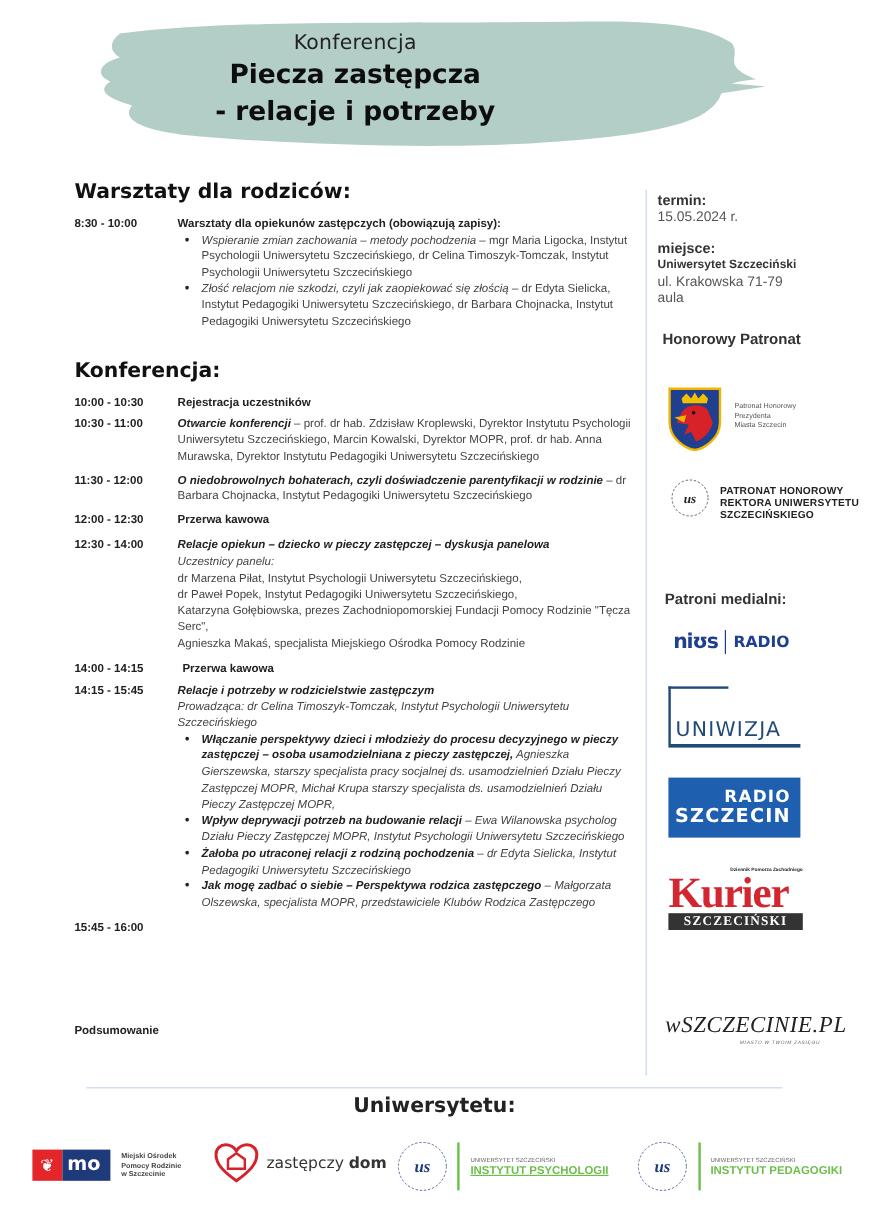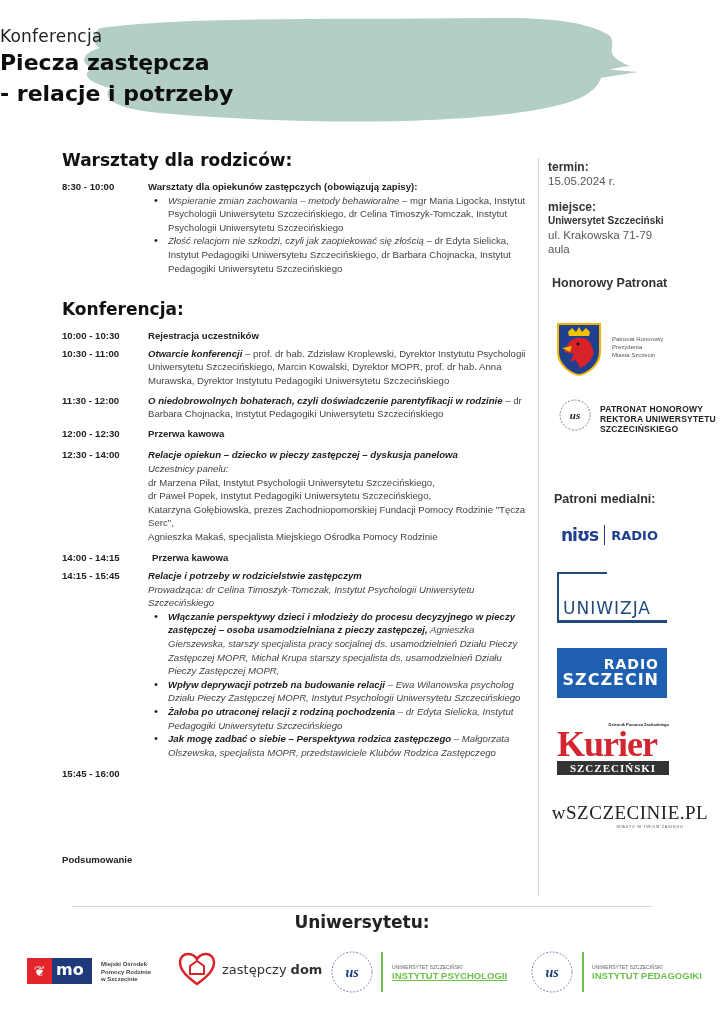--- a/index.html
+++ b/index.html
@@ -2,21 +2,21 @@
 <html><head>
 <meta charset="utf-8">
 <style>
   * { box-sizing: border-box; margin: 0; padding: 0; }
   html, body { width: 724px; height: 1024px; background: #ffffff; overflow: hidden; }
   body { position: relative; font-family: "Liberation Sans", sans-serif; color: #333; }
 
   
   .brush { position: absolute; left: 70px; top: 8px; width: 570px; height: 120px; }
   .brush svg { width: 100%; height: 100%; }
-  .header-text { position: absolute; left: 0; top: 26px; width: 592px; text-align: left; }
+  .header-text { position: absolute; left: 0; top: 26px; width: 592px; text-align: center; }
   .header-kicker { font-size: 17px; color: #222; font-family: "DejaVu Sans", sans-serif; font-weight: normal; letter-spacing: 0.2px; }
   .header-title { font-family: "DejaVu Sans", sans-serif; font-weight: bold; font-size: 22px; color: #0d0d0d; line-height: 28px; margin-top: 3px; }
 
   
   .left { position: absolute; left: 62px; top: 150px; width: 470px; }
   .section-title { font-family: "DejaVu Sans", sans-serif; font-weight: bold; font-size: 17px; color: #111; }
   .row { display: flex; font-size: 9.6px; line-height: 13.6px; color: #444; }
   .time { width: 86px; flex: 0 0 86px; font-weight: bold; color: #222; }
   .content { flex: 1; }
   .b { font-weight: bold; color: #222; }
@@ -59,21 +59,21 @@
   <div class="header-title">- relacje i potrzeby</div>
 </div>
 
 <div class="left">
   <div class="section-title">Warsztaty dla rodziców:</div>
   <div class="row" style="margin-top:10px;">
     <div class="time" style="padding-left:0;">8:30 - 10:00</div>
     <div class="content">
       <div class="b">Warsztaty dla opiekunów zastępczych (obowiązują zapisy):</div>
       <ul class="bullets">
-        <li><span class="i">Wspieranie zmian zachowania – metody behawioralne</span><span> – mgr Maria Ligocka, Instytut Psychologii Uniwersytetu Szczecińskiego, dr Celina Timoszyk-Tomczak, Instytut Psychologii Uniwersytetu Szczecińskiego</span></li>
+        <li><span class="i">Wspieranie zmian zachowania – metody pochodzenia</span><span> – mgr Maria Ligocka, Instytut Psychologii Uniwersytetu Szczecińskiego, dr Celina Timoszyk-Tomczak, Instytut Psychologii Uniwersytetu Szczecińskiego</span></li>
         <li><span class="i">Złość relacjom nie szkodzi, czyli jak zaopiekować się złością</span><span> – dr Edyta Sielicka, Instytut Pedagogiki Uniwersytetu Szczecińskiego, dr Barbara Chojnacka, Instytut Pedagogiki Uniwersytetu Szczecińskiego</span></li>
       </ul>
     </div>
   </div>
 
   <div class="section-title" style="margin-top:24px;">Konferencja:</div>
 
   <div class="row" style="margin-top:10px;">
     <div class="time">10:00 - 10:30</div>
     <div class="content b">Rejestracja uczestników</div>
@@ -181,21 +181,21 @@
   <div style="font-size:14px; letter-spacing:1px;">RADIO</div>
   <div style="font-size:16px; letter-spacing:1px;">SZCZECIN</div>
 </div>
 
 <div class="logo" style="left:557px; top:722px; width:112px;">
   <div style="font-size:4px; color:#222; font-weight:bold; text-align:right;">Dziennik Pomorza Zachodniego</div>
   <div style="font-family:'Liberation Serif',serif; font-weight:bold; font-size:36px; color:#d22630; line-height:34px; letter-spacing:-1px;">Kurier</div>
   <div style="background:#333; color:#fff; font-family:'Liberation Serif',serif; font-weight:bold; font-size:11px; text-align:center; letter-spacing:1px; line-height:14px;">SZCZECIŃSKI</div>
 </div>
 
-<div class="logo" style="left:545px; top:802px; width:170px; text-align:center;">
+<div class="logo" style="left:545px; top:844px; width:170px; text-align:center;font-style:italic;">
   <div style="font-family:'Liberation Serif',serif; font-size:19px; color:#222; letter-spacing:0.5px;">wSZCZECINIE.PL</div>
   <div style="font-size:4px; color:#666; letter-spacing:0.6px; padding-left:40px;">MIASTO W TWOIM ZASIĘGU</div>
 </div>
 
 <div class="hdivider"></div>
 
 <div class="organizers-title">Uniwersytetu:</div>
 
 <div class="logo" style="left:27px; top:958px; display:flex; height:26px;">
   <div style="width:25px; height:26px; background:#e2262a; color:#fff; font-size:14px; text-align:center; line-height:26px;">❦</div>

